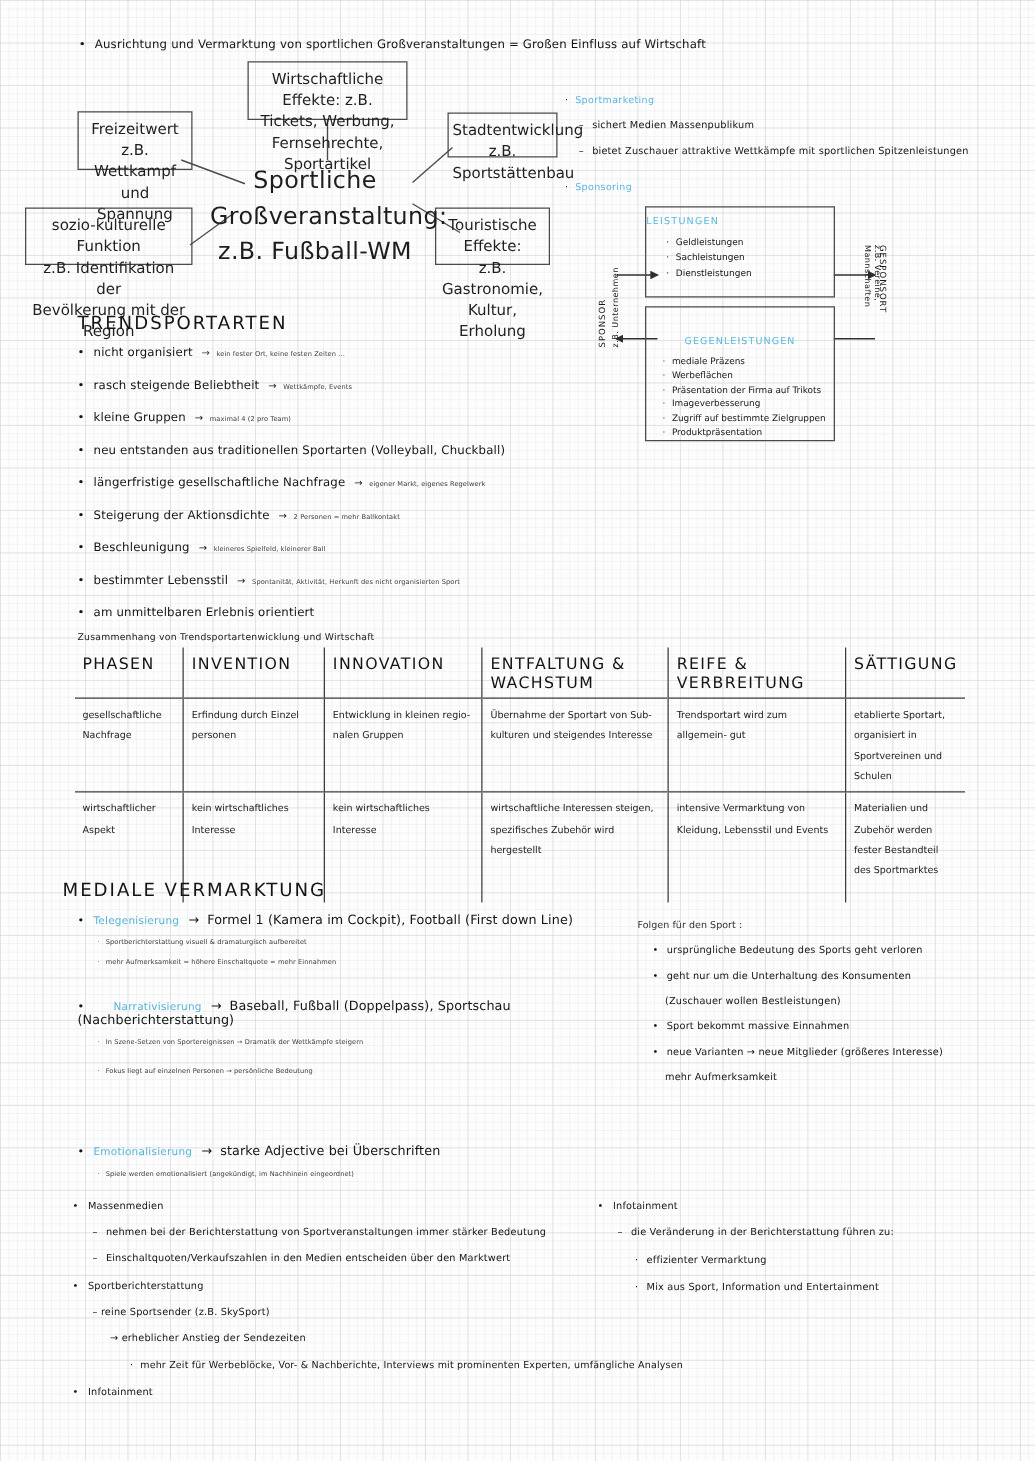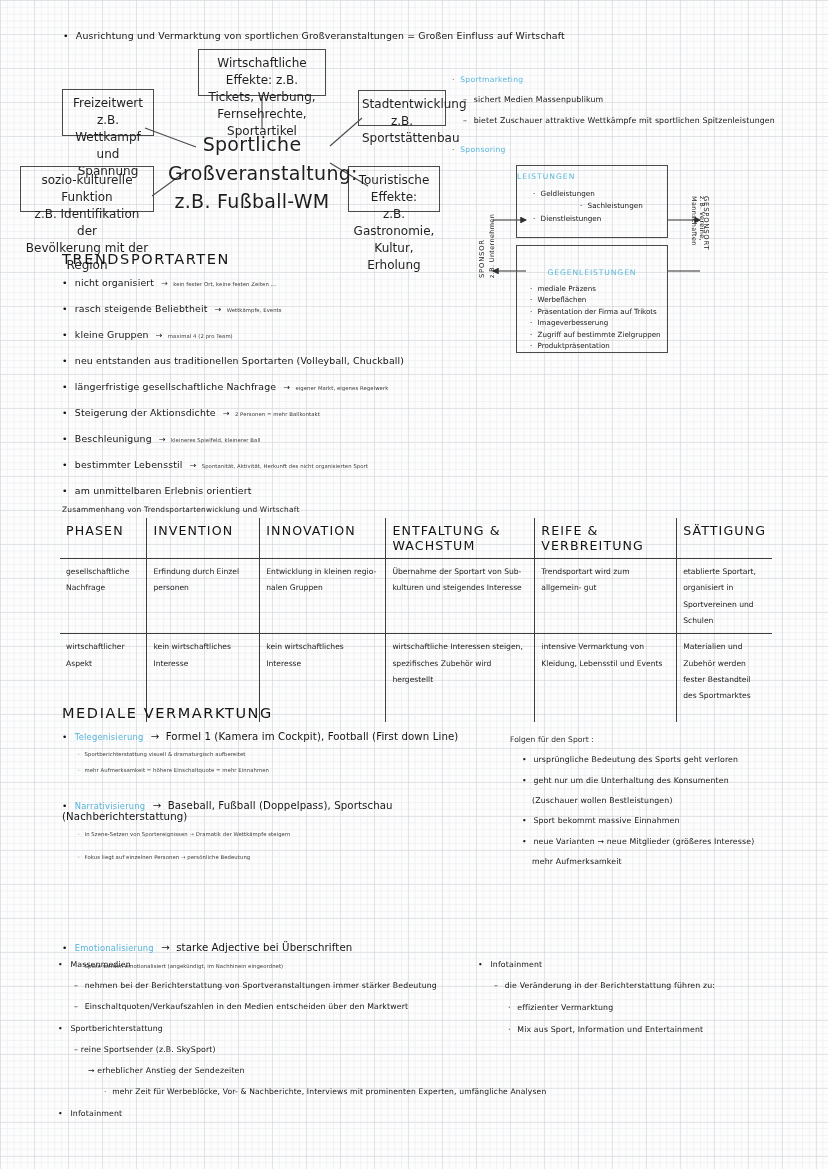--- a/index.html
+++ b/index.html
@@ -141,21 +141,21 @@
   <div class="abs vtxt" style="left:702px;top:196px;height:88px;font-size:6.8px;letter-spacing:.8px;color:#1a1a1a;">
     <span>GESPONSORT</span>
   </div>
 
   <div class="abs box" style="left:516px;top:165px;width:152px;height:73px;box-sizing:border-box;padding:6px 0 0 0;">
     <div class="blue" style="font-size:7.6px;letter-spacing:1px;text-align:left;">LEISTUNGEN</div>
     <div style="margin:7px 0 0 16px;">
       <div class="sdot" style="font-size:7.2px;line-height:1.72;">
         <span>Geldleistungen</span>
       </div>
-      <div class="sdot" style="font-size:7.2px;line-height:1.72;margin-left:47px;">
+      <div class="sdot" style="font-size:7.2px;line-height:1.72;">
         <span>Sachleistungen</span>
       </div>
       <div class="sdot" style="font-size:7.2px;line-height:1.72;">
         <span>Dienstleistungen</span>
       </div>
     </div>
   </div>
 
   <div class="abs box" style="left:516px;top:245px;width:152px;height:108px;box-sizing:border-box;padding:22px 0 0 0;">
     <div class="blue" style="font-size:7.6px;letter-spacing:.9px;text-align:center;">GEGENLEISTUNGEN</div>
@@ -262,21 +262,21 @@
         <td class="cell colline">wirtschaftlicher Aspekt</td>
         <td class="cell colline">kein wirtschaftliches Interesse</td>
         <td class="cell colline">kein wirtschaftliches Interesse</td>
         <td class="cell colline">wirtschaftliche Interessen steigen, spezifisches Zubehör wird hergestellt</td>
         <td class="cell colline">intensive Vermarktung von Kleidung, Lebensstil und Events</td>
         <td class="cell">Materialien und Zubehör werden fester Bestandteil des Sportmarktes</td>
       </tr>
     </tbody>
   </table>
 
-  <div class="abs sec-title" style="left:62px;top:705px;">MEDIALE VERMARKTUNG</div>
+  <div class="abs sec-title" style="left:50px;top:705px;">MEDIALE VERMARKTUNG</div>
 
   <div class="abs" style="left:62px;top:731px;width:430px;">
     <div class="bul-lg">
       <span style="font-size:9px;">•</span>
       <span class="blue-d" style="margin-left:4px;font-size:8.4px;letter-spacing:.2px;">Telegenisierung</span>
       <span style="margin-left:4px;">→</span>
       <span style="margin-left:3px;">Formel 1 (Kamera im Cockpit), Football (First down Line)</span>
     </div>
     <div class="tiny" style="margin:9px 0 0 16px;">
       <span>·</span>
@@ -284,38 +284,38 @@
     </div>
     <div class="tiny" style="margin:10px 0 0 16px;">
       <span>·</span>
       <span style="margin-left:3px;">mehr Aufmerksamkeit = höhere Einschaltquote = mehr Einnahmen</span>
     </div>
   </div>
 
   <div class="abs" style="left:62px;top:800px;width:430px;">
     <div class="bul-lg">
       <span style="font-size:9px;">•</span>
-      <span class="blue-d" style="margin-left:4px;font-size:8.4px;letter-spacing:.2px;">Narrativisierung</span>
+      <span class="blue-d" style="margin-left:20px;font-size:8.4px;letter-spacing:.2px;">Narrativisierung</span>
       <span style="margin-left:4px;">→</span>
       <span style="margin-left:3px;">Baseball, Fußball (Doppelpass), Sportschau (Nachberichterstattung)</span>
     </div>
     <div class="tiny" style="margin:9px 0 0 16px;">
       <span>·</span>
       <span style="margin-left:3px;">In Szene-Setzen von Sportereignissen → Dramatik der Wettkämpfe steigern</span>
     </div>
   </div>
 
   <div class="abs" style="left:62px;top:845px;width:470px;">
     <div class="tiny" style="margin:9px 0 0 16px;">
       <span>·</span>
       <span style="margin-left:3px;">Fokus liegt auf einzelnen Personen → persönliche Bedeutung</span>
     </div>
   </div>
 
-  <div class="abs" style="left:62px;top:942px;width:430px;">
+  <div class="abs" style="left:62px;top:916px;width:430px;">
     <div class="bul-lg">
       <span style="font-size:9px;">•</span>
       <span class="blue-d" style="margin-left:4px;font-size:8.4px;letter-spacing:.2px;">Emotionalisierung</span>
       <span style="margin-left:4px;">→</span>
       <span style="margin-left:3px;">starke Adjective bei Überschriften</span>
     </div>
     <div class="tiny" style="margin:10px 0 0 16px;">
       <span>·</span>
       <span style="margin-left:3px;">Spiele werden emotionalisiert (angekündigt, im Nachhinein eingeordnet)</span>
     </div>

